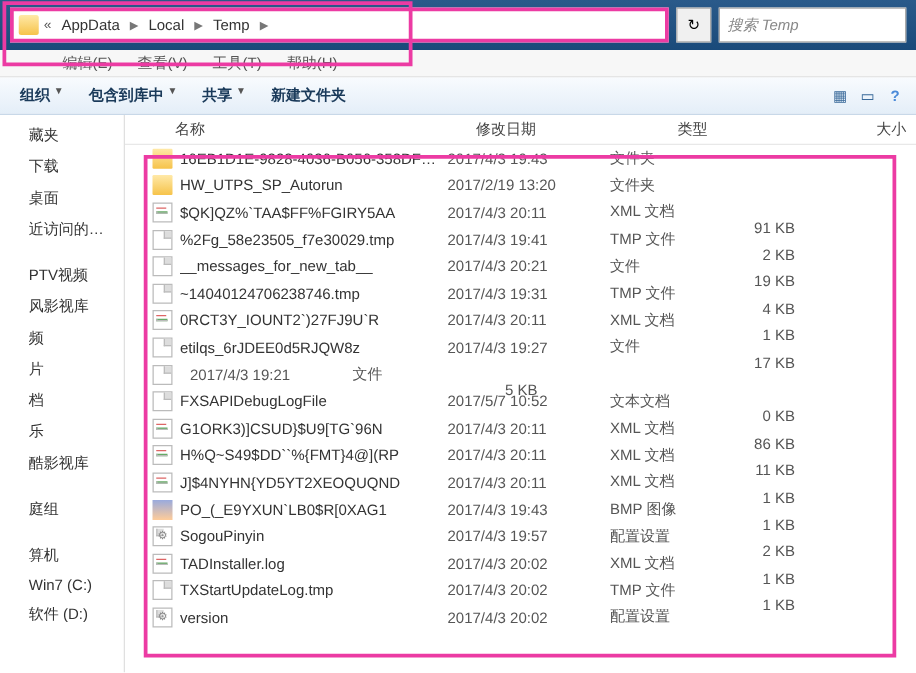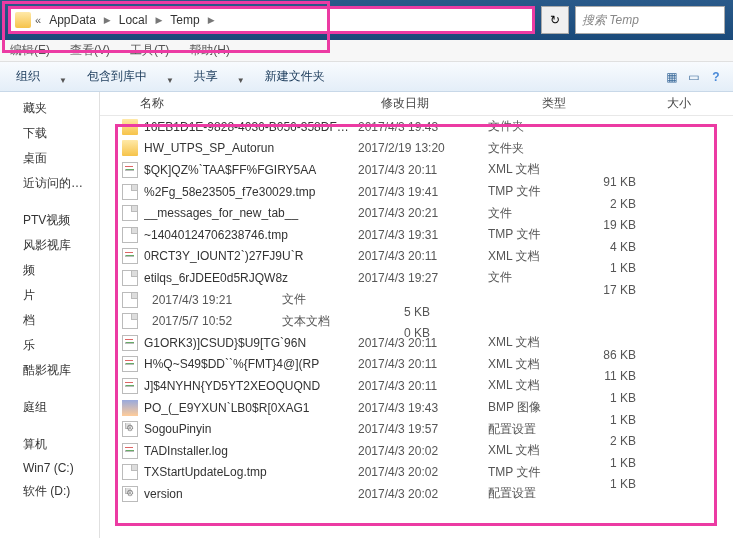--- a/index.html
+++ b/index.html
@@ -11,40 +11,40 @@
 .addr-box .crumb { color: #333; padding: 2px 4px; }
 .addr-box .sep { color: #777; font-size: 9px; }
 .addr-icon { width: 16px; height: 16px; background: linear-gradient(#ffe9a8, #f6c34a); border-radius: 2px; }
 .refresh-box { width: 28px; height: 28px; background: #f0f0f0; border: 1px solid #aaa; display: flex; align-items: center; justify-content: center; }
 .search-box { width: 150px; height: 28px; background: #fff; border: 1px solid #aaa; display: flex; align-items: center; padding: 0 6px; color: #888; font-style: italic; text-align: right; }
 
 .annot { border: 3px solid #ec3ba3; position: absolute; pointer-events: none; }
 .annot-addr { top: 1px; left: 2px; width: 328px; height: 52px; }
 .annot-list { top: 124px; left: 115px; width: 602px; height: 402px; }
 
-.menu-bar { height: 22px; background: #f7f7f7; border-bottom: 1px solid #e0e0e0; display: flex; align-items: center; color: #555; }
+.menu-bar { height: 22px; background: #f7f7f7; border-bottom: 1px solid #e0e0e0; display: flex; align-items: center; color: #555; padding-left: 40px; }
 .menu-bar span { padding: 0 10px; }
 
 .tool-bar { height: 30px; background: linear-gradient(#f8fbfe, #e4eef8); border-bottom: 1px solid #c8d8e8; display: flex; align-items: center; padding: 0 8px; gap: 4px; }
-.tool-bar .btn { color: #1a3a5a; padding: 3px 8px; display: flex; align-items: flex-end; gap: 19px; }
+.tool-bar .btn { color: #1a3a5a; padding: 3px 8px; display: flex; align-items: flex-start; gap: 3px; font-weight: bold; }
 .tool-bar .drop { font-size: 8px; color: #555; }
 .tool-spacer { flex: 1; }
 .tool-ic { width: 18px; height: 18px; display: flex; align-items: center; justify-content: center; color: #3a6a9a; }
 
 .main { display: flex; height: calc(100% - 92px); }
 .sidebar { width: 100px; border-right: 1px solid #e0e0e0; padding: 4px 0; overflow: hidden; }
 .sidebar .item { padding: 4px 6px 4px 23px; color: #333; white-space: nowrap; overflow: hidden; text-overflow: ellipsis; }
 
 .content { flex: 1; overflow: hidden; }
 .col-head { height: 24px; display: flex; border-bottom: 1px solid #e8e8e8; align-items: center; color: #444; background:#fff;gap:42px;}
 .col-head > div { padding: 4px 8px; }
 .c-name { width: 250px; padding-left: 40px !important; }
 .c-date { width: 130px; }
 .c-type { width: 90px; }
-.c-size { width: 80px; text-align: left; }
+.c-size { width: 80px; text-align: right; }
 
 .rows { }
 .row { height: 21.6px; display: flex; align-items: center; color: #333; }
 .row .ic { width: 16px; height: 16px; margin: 0 6px 0 22px; flex-shrink:0;}
 .ic-folder { background: linear-gradient(#ffe9a8,#f6c34a); border-radius: 1px; }
 .ic-file { background: #fff; border: 1px solid #bbb; position: relative; }
 .ic-file::after { content:""; position:absolute; top:0; right:0; width:5px; height:5px; background:#ddd; border-left:1px solid #bbb; border-bottom:1px solid #bbb;}
 .ic-xml { background:#fff; border:1px solid #bbb;}
 .ic-xml::before{content:"";position:absolute;top:3px;left:2px;width:8px;height:1px;background:#d66;}
 .ic-xml::after{content:"";position:absolute;top:6px;left:2px;width:8px;height:1px;background:#6a6;}
@@ -202,20 +202,21 @@
           <span class="r-size">17 KB</span>
         </div>
         <div class="row">
           <span class="ic ic-file"></span>
           <span class="r-date">2017/4/3 19:21</span>
           <span class="r-type">文件</span>
           <span class="r-size">5 KB</span>
         </div>
         <div class="row">
           <span class="ic ic-file ic-txt"></span>
+          <span class="r-name">FXSAPIDebugLogFile</span>
           <span class="r-date">2017/5/7 10:52</span>
           <span class="r-type">文本文档</span>
           <span class="r-size">0 KB</span>
         </div>
         <div class="row">
           <span class="ic ic-file ic-xml"></span>
           <span class="r-name">G1ORK3)]CSUD}$U9[TG`96N</span>
           <span class="r-date">2017/4/3 20:11</span>
           <span class="r-type">XML 文档</span>
           <span class="r-size">86 KB</span>

